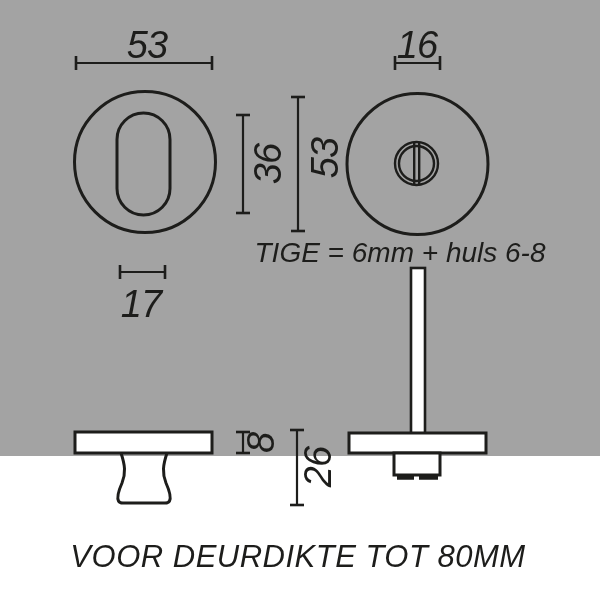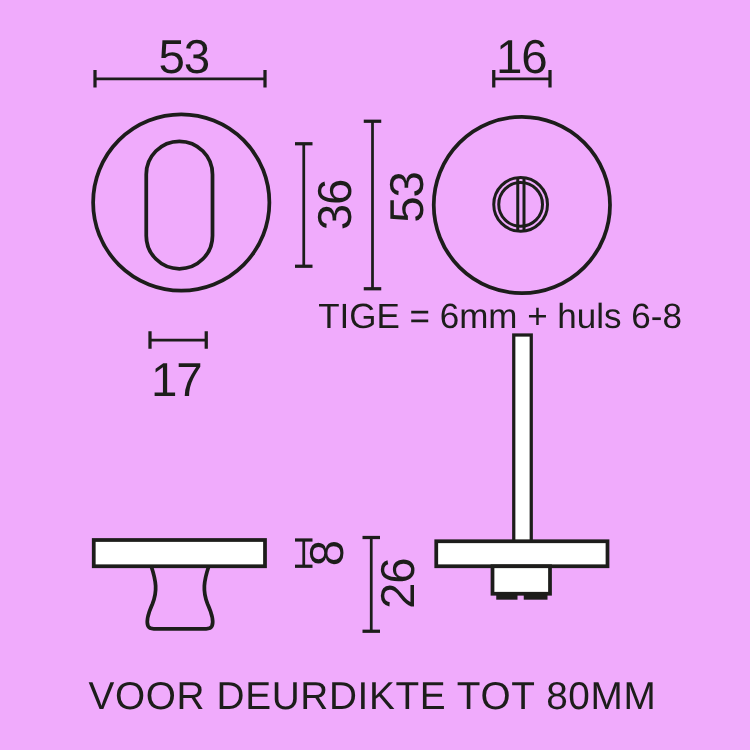--- a/index.html
+++ b/index.html
@@ -2,21 +2,21 @@
 <html><head>
 <meta charset="utf-8">
 <style>
   html,body{margin:0;padding:0;}
   body{
     width:600px;height:600px;
     background:#ffffff;
     font-family:"Liberation Sans", sans-serif;
     overflow:hidden;
   }
-  .stage{position:relative;width:600px;height:600px;background:#f0abfc;}
+  .stage{position:relative;width:600px;height:456px;background:#a3a3a3;font-style:italic;}
   svg{display:block;}
   .outline{fill:none;stroke:#1d1d1b;stroke-width:3;}
   .outline-thin{fill:none;stroke:#1d1d1b;stroke-width:2.4;}
   .filled{fill:#ffffff;stroke:#1d1d1b;}
   .dim-line{stroke:#1d1d1b;stroke-width:2.2;fill:none;}
   .tick{stroke:#1d1d1b;stroke-width:2.6;fill:none;}
   .num{font-size:38px;fill:#1d1d1b;letter-spacing:-1px;}
   .note{font-size:28px;fill:#1d1d1b;}
   .footer{font-size:31px;fill:#1d1d1b;letter-spacing:0.5px;}
 </style>

